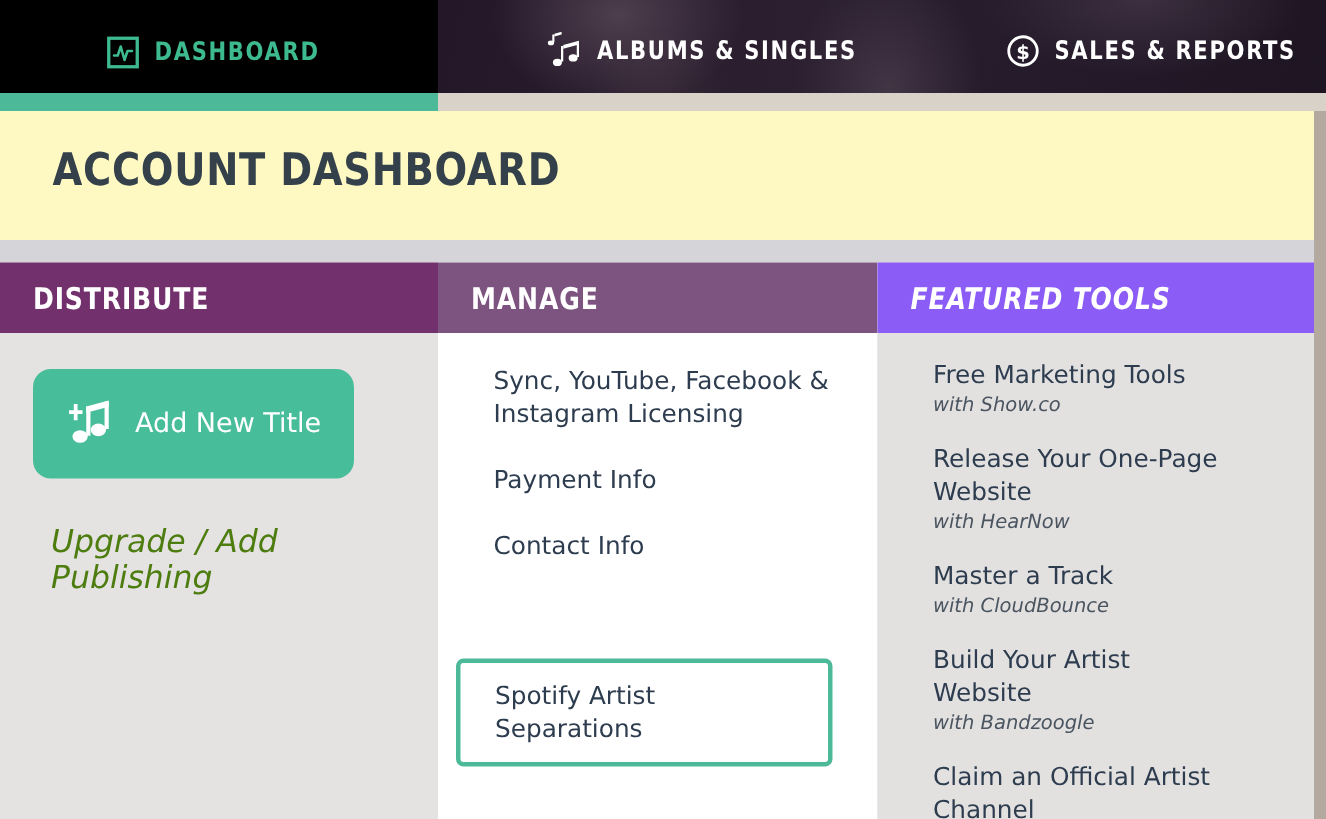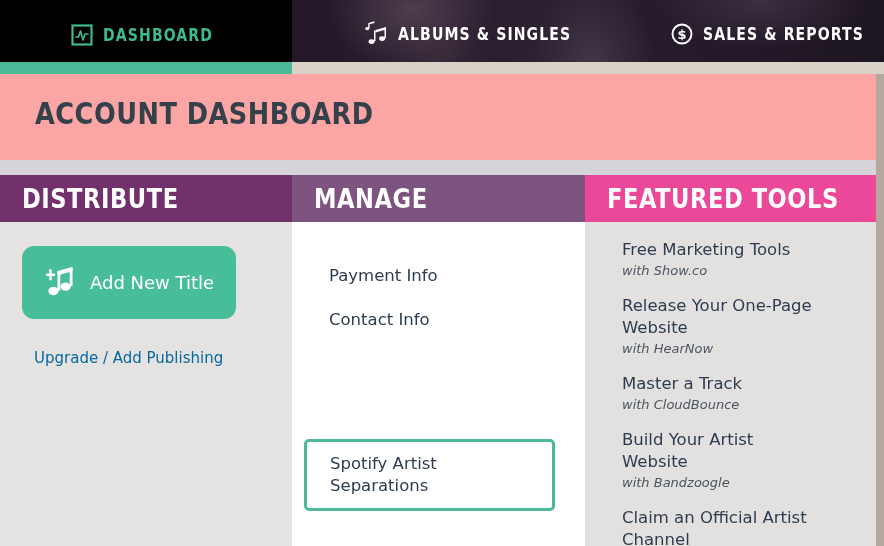--- a/index.html
+++ b/index.html
@@ -48,59 +48,59 @@
   .nav-item.sales { position:absolute; left:378px; }
 
   
   .strip { position:absolute; left:0; top:62px; width:884px; height:12px; display:flex; }
   .strip-teal { width:292px; height:12px; background:#4cba98; }
   .strip-beige { flex:1; height:12px; background:#d8d2c8; }
 
   
   .titleband {
     position:absolute; left:0; top:74px; width:884px; height:86px;
-    background:#fca5a5;
+    background:#fef9c3;
   }
   .page-title {
     position:absolute; left:35px; top:22px;
     font-family:"DejaVu Sans Condensed","Liberation Sans Narrow","Liberation Sans", sans-serif;
     font-weight:bold; font-size:30px; color:#34414b;
     letter-spacing:0.5px; transform:scaleX(.95); transform-origin:left center;
   }
   .graydiv { position:absolute; left:0; top:160px; width:884px; height:15px; background:#d5d4d8; }
 
   
   .cols { position:absolute; left:0; top:175px; width:884px; height:371px; }
   .col { position:absolute; top:0; height:371px; }
   .col-distribute { left:0;   width:292px; background:#e5e2e2; }
   .col-manage     { left:292px; width:293px; background:#ffffff; }
   .col-featured   { left:585px; width:291px; background:#e3e0e0; }
 
   .colhead {
     height:47px; display:flex; align-items:center; padding-left:22px;
     font-family:"DejaVu Sans Condensed","Liberation Sans Narrow","Liberation Sans", sans-serif;
-    font-weight:bold; font-size:27px; color:#ffffff; letter-spacing:0.6px;
+    font-weight:bold; font-size:20px; color:#ffffff; letter-spacing:0.6px;
     transform-origin:left center;
   }
   .colhead span { display:inline-block; transform:scaleX(.93); transform-origin:left center; }
   .col-distribute .colhead { background:#72306d; }
   .col-manage .colhead     { background:#7d5380; }
-  .col-featured .colhead   { background:#ec4899; }
+  .col-featured .colhead   { background:#8b5cf6;font-style:italic; }
 
   
   .dist-body { padding:24px 4px 0 22px; }
   .add-btn {
     width:214px; height:73px; border-radius:12px; background:#48bd9a;
     border:none; display:flex; align-items:center; gap:12px;
     padding-left:22px; cursor:pointer;
   }
   .add-btn-label { color:#ffffff; font-size:18px; font-family:"DejaVu Sans", sans-serif; }
   .upgrade-link {
     display:block; margin-top:30px; margin-left:12px;
-    font-size:15px; color:#0369a1; text-decoration:none; cursor:pointer;
+    font-size:21px; color:#4d7c0f; text-decoration:none; cursor:pointer;font-style:italic;
   }
 
   
   .manage-body { padding:21px 0 0 0; position:relative; }
   .mng-link {
     display:block; color:#2d3d4f; font-size:16.5px; line-height:22px;
     text-decoration:none; cursor:pointer; padding:0 16px 0 37px;
   }
   .mng-gap { height:22px; }
   .mng-highlight {
@@ -216,20 +216,21 @@
         </button>
         <a class="upgrade-link" href="#">Upgrade / Add Publishing</a>
       </div>
     </div>
 
     <div class="col col-manage">
       <div class="colhead">
         <span>MANAGE</span>
       </div>
       <div class="manage-body">
+        <a class="mng-link" href="#">Sync, YouTube, Facebook &amp; Instagram Licensing</a>
         <div class="mng-gap"></div>
         <a class="mng-link" href="#">Payment Info</a>
         <div class="mng-gap"></div>
         <a class="mng-link" href="#">Contact Info</a>
 
         <div class="mng-highlight">
           <a class="mng-link" href="#">Spotify Artist Separations</a>
         </div>
       </div>
     </div>

